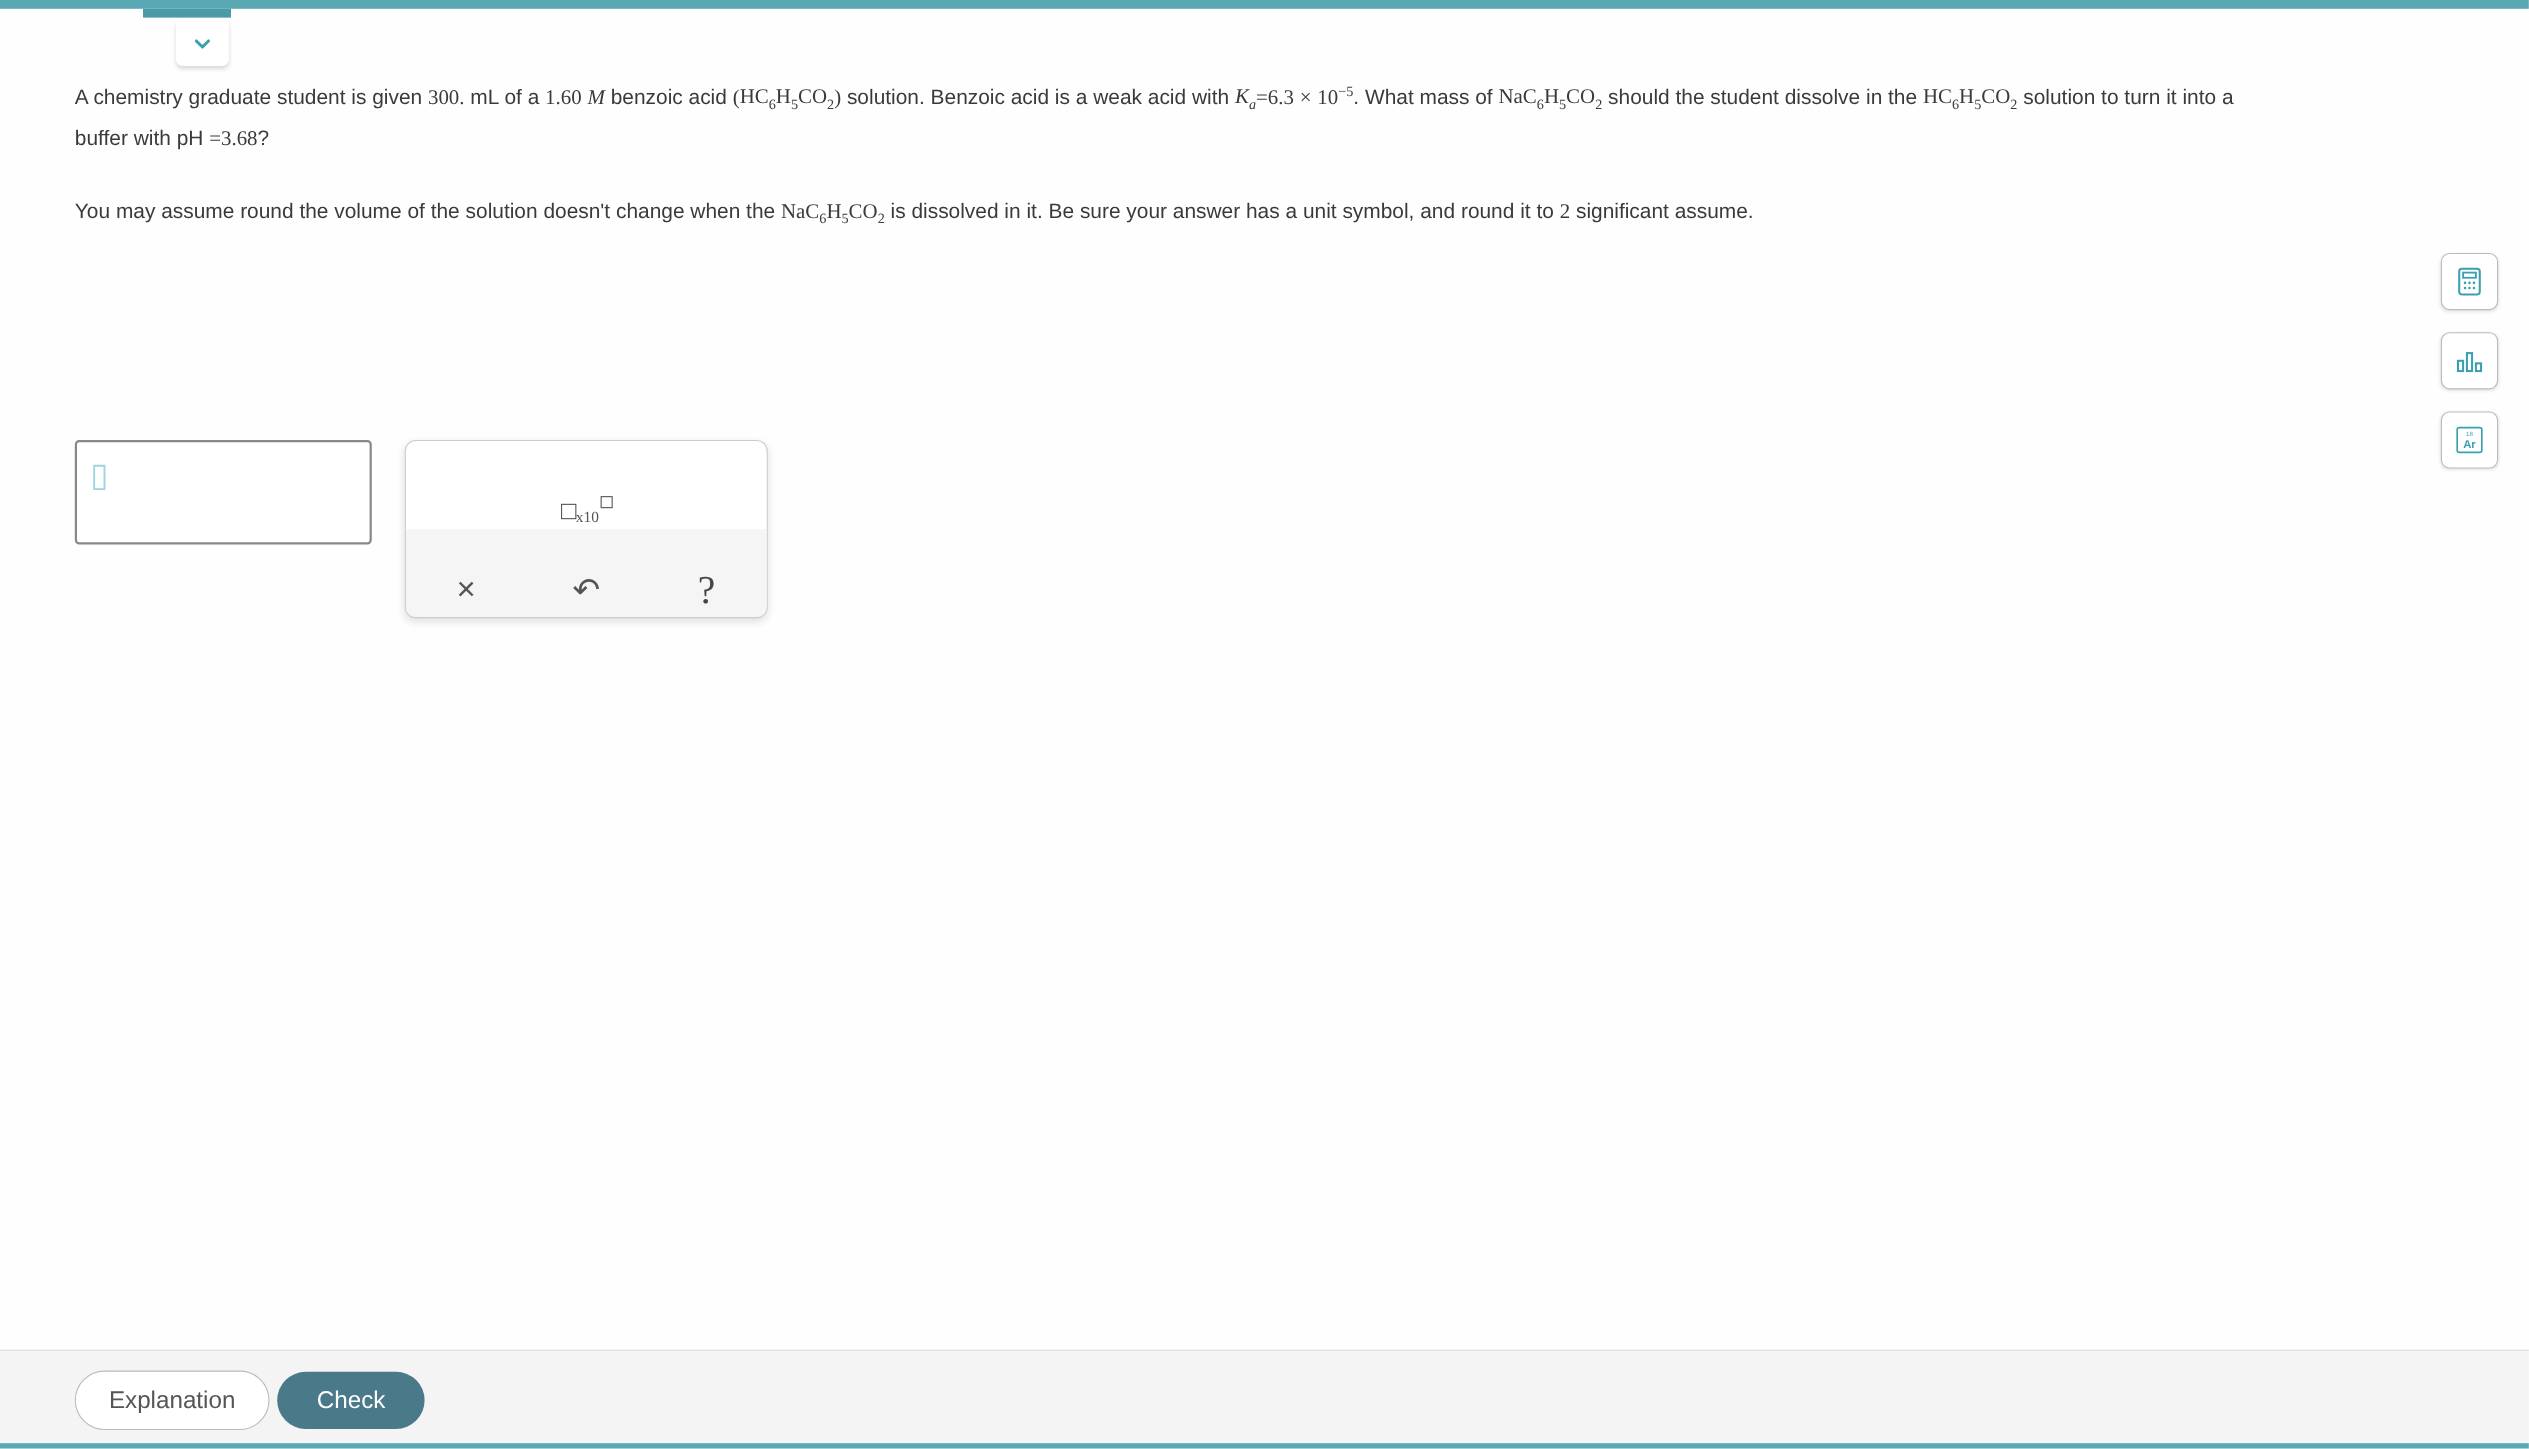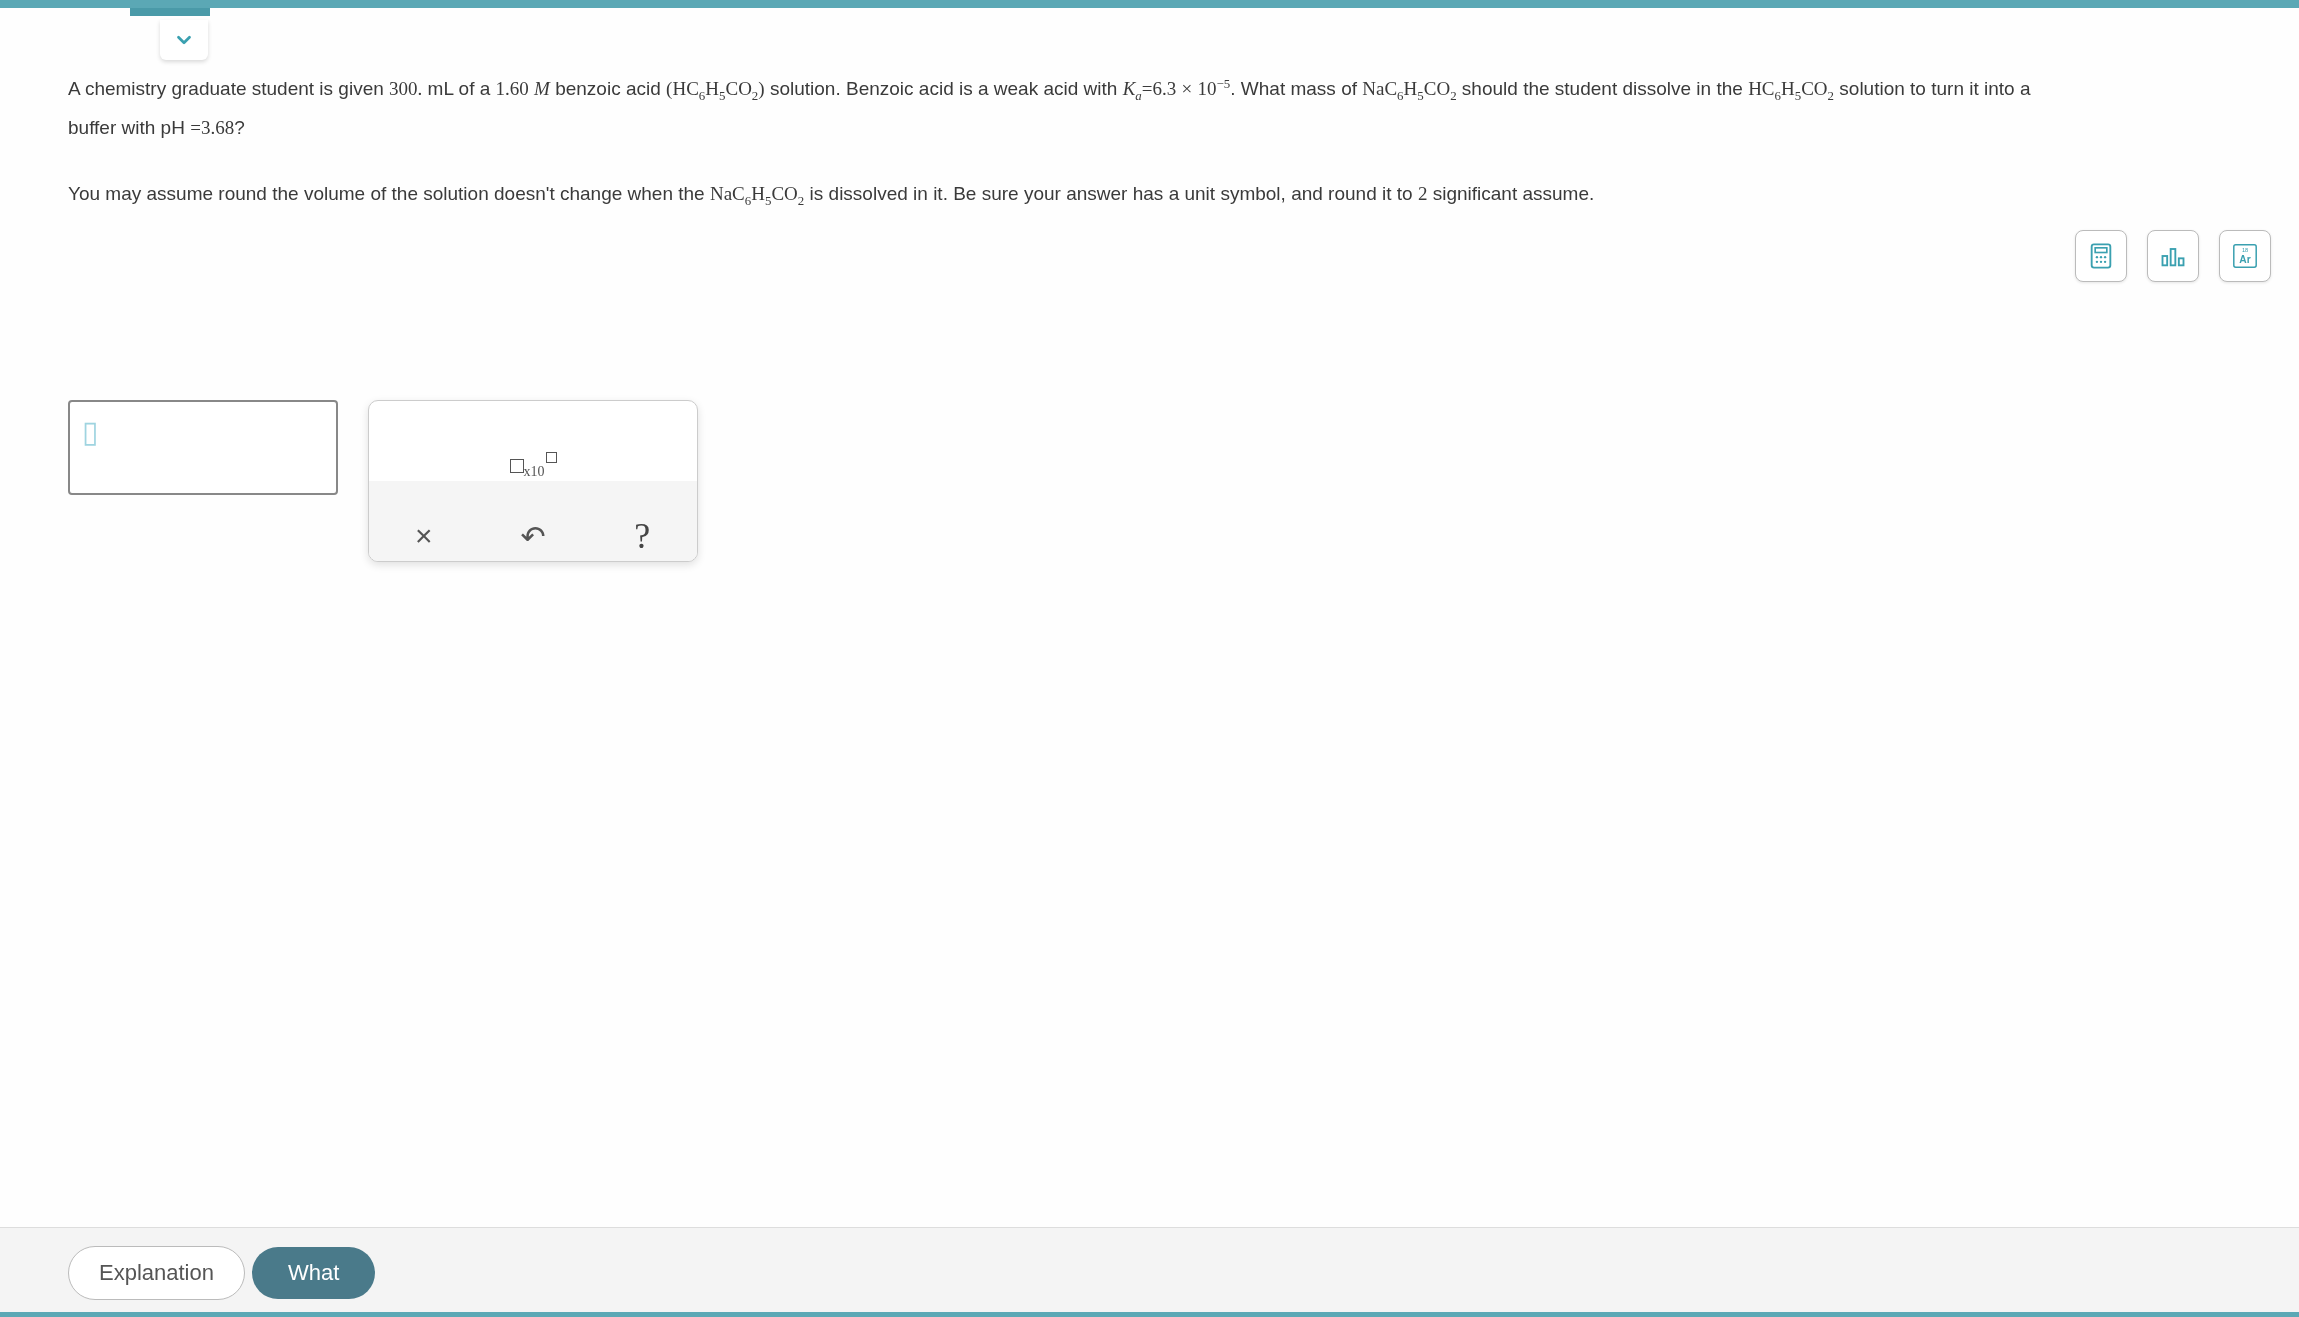--- a/index.html
+++ b/index.html
@@ -123,21 +123,21 @@
     justify-content: center;
     cursor: pointer;
     font-size: 30px;
     color: #555;
   }
   .side-tools {
     position: absolute;
     right: 28px;
     top: 230px;
     display: flex;
-    flex-direction: row;
+    flex-direction: column;
     gap: 20px;
   }
   .side-btn {
     width: 52px;
     height: 52px;
     border: 1px solid #bbb;
     border-radius: 8px;
     background: #fff;
     display: flex;
     align-items: center;
@@ -255,15 +255,15 @@
     <svg viewBox="0 0 30 30">
       <rect x="3" y="3" width="24" height="24" rx="2" stroke="#3aa0b0" stroke-width="1.6" fill="none"></rect>
       <text x="15" y="11" text-anchor="middle" font-size="6" fill="#3aa0b0">18</text>
       <text x="15" y="23" text-anchor="middle" font-size="11" fill="#3aa0b0" font-weight="bold">Ar</text>
     </svg>
   </div>
 </div>
 
 <div class="bottom-bar">
   <button class="btn-explanation">Explanation</button>
-  <button class="btn-check">What</button>
+  <button class="btn-check">Check</button>
 </div>
 <div class="bottom-edge"></div>
 
 </body></html>

